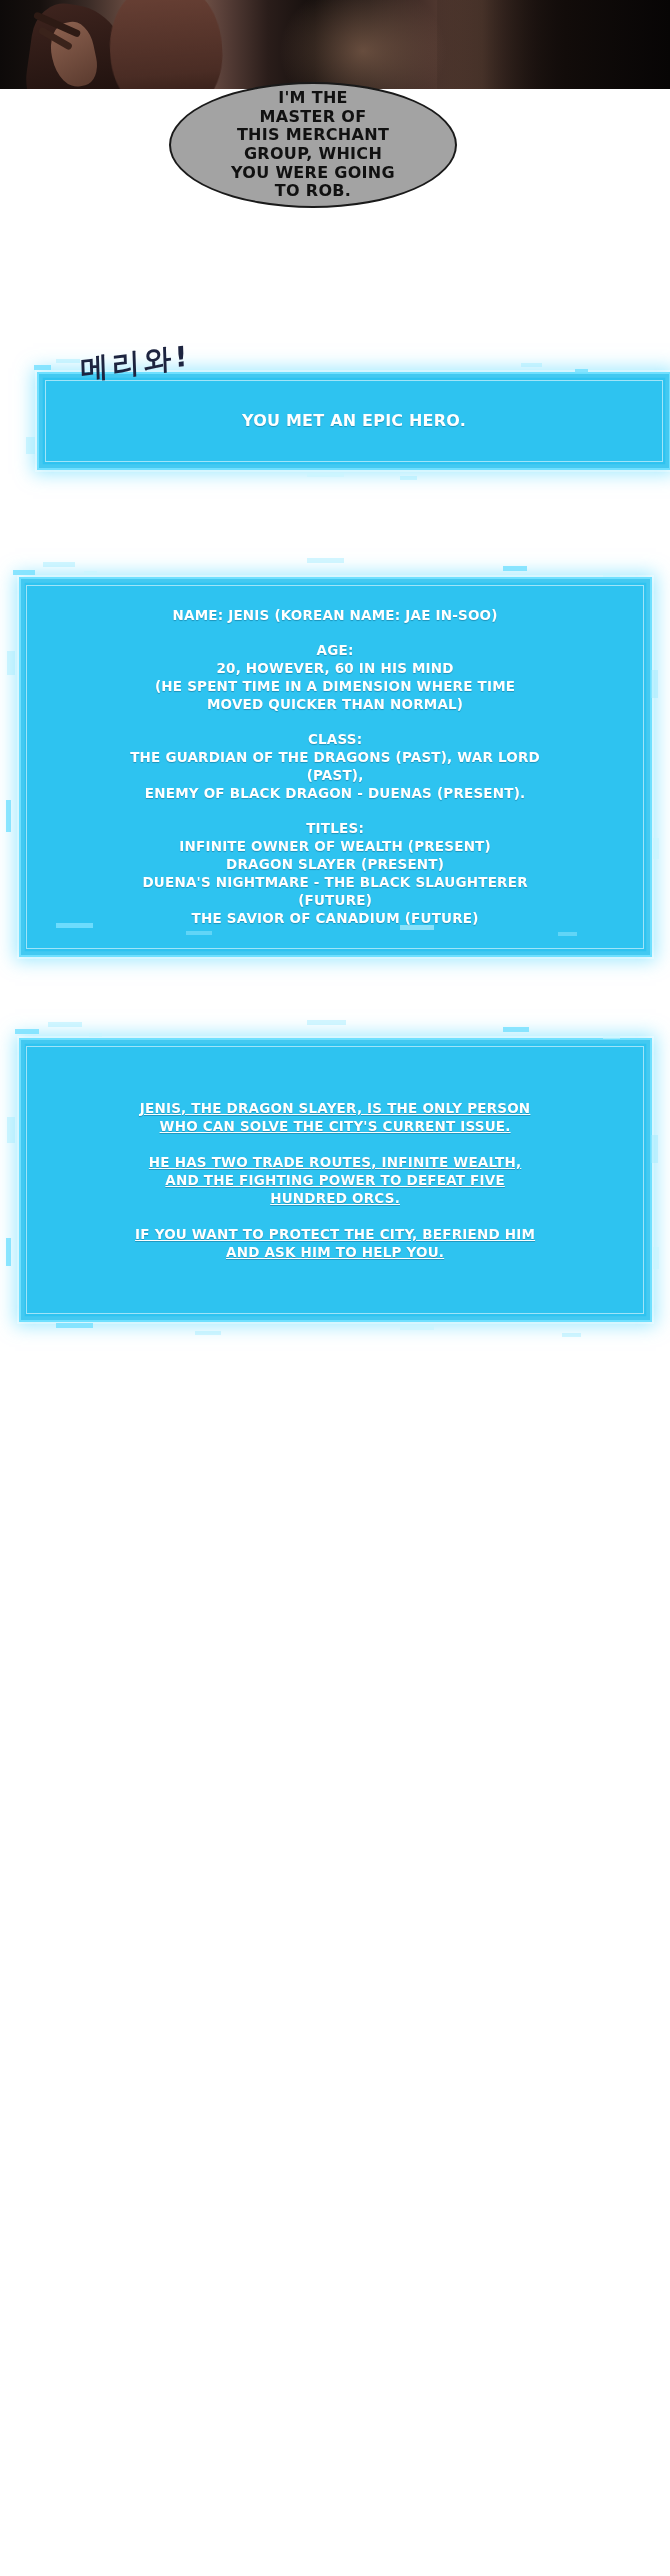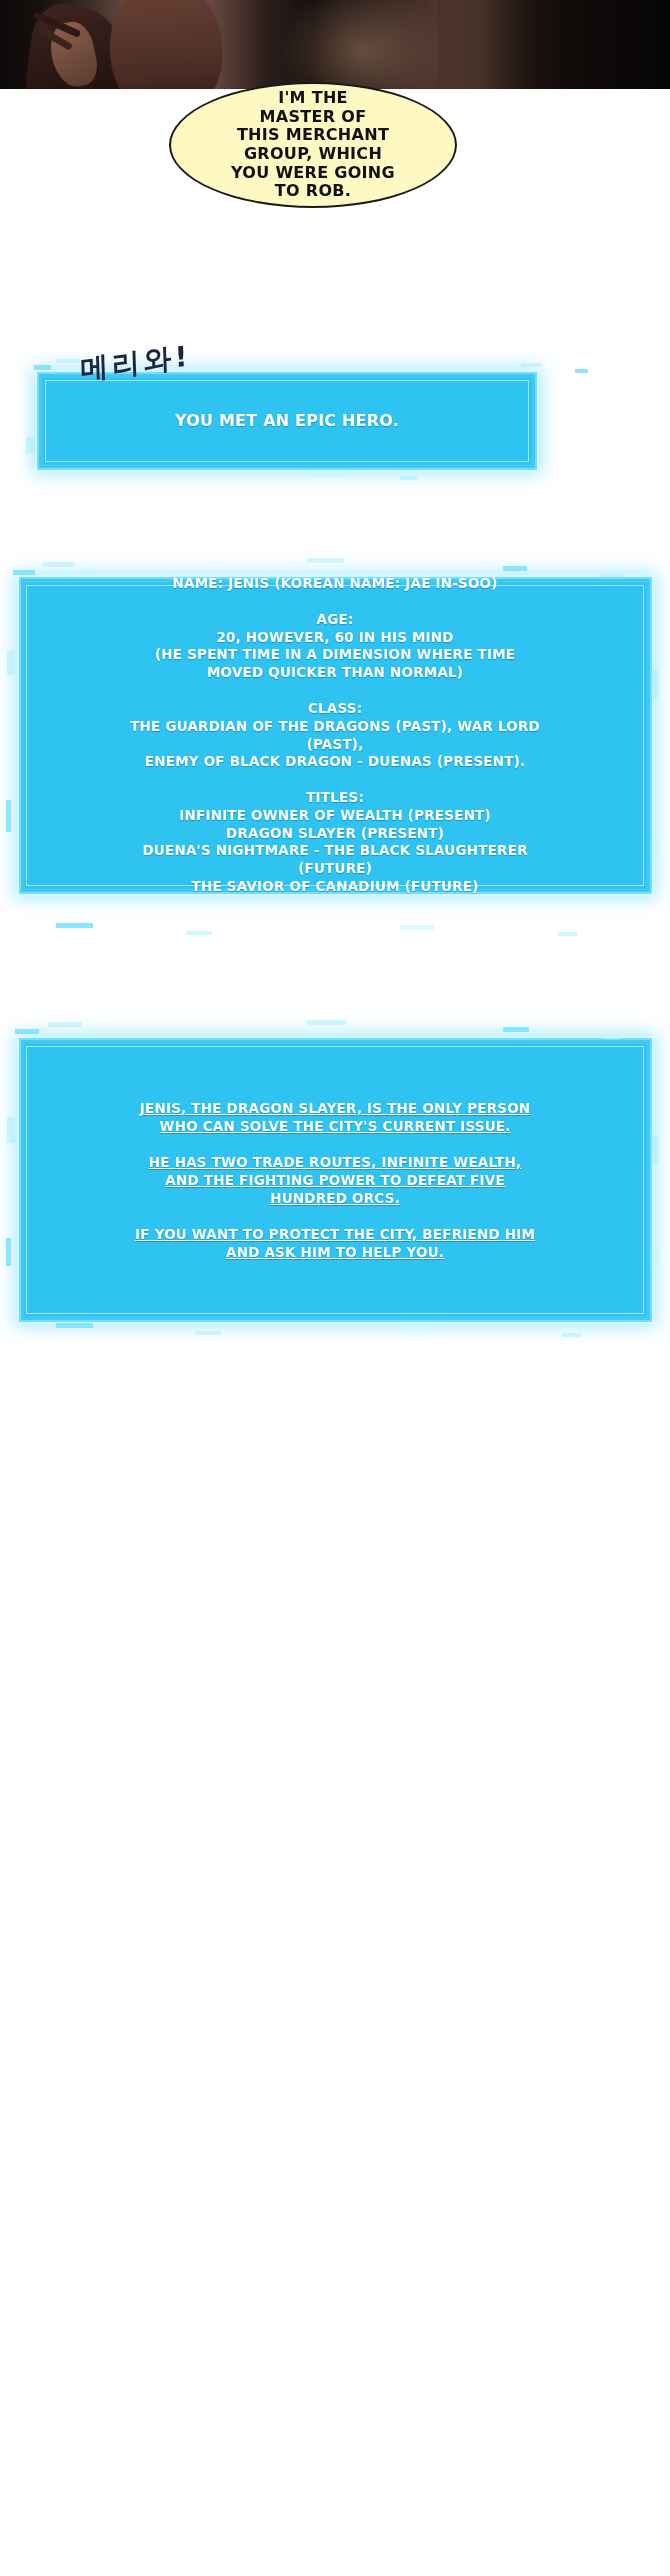--- a/index.html
+++ b/index.html
@@ -113,21 +113,21 @@
     transform: rotate(30deg);
   }
 
   
   .balloon {
     position: absolute;
     left: 169px;
     top: 82px;
     width: 288px;
     height: 126px;
-    background: #fef9c3;
+    background: #a3a3a3;
     border: 2.8px solid #1a1a1a;
     border-radius: 50% / 50%;
     display: flex;
     align-items: center;
     justify-content: center;
     box-sizing: border-box;
     z-index: 5;
   }
   .balloon-text {
     text-align: center;
@@ -183,37 +183,37 @@
     text-align: center;
     white-space: pre-line;
     letter-spacing: 0.2px;
     text-shadow: 0 0.9px 0.9px rgba(0,60,90,0.35);
   }
 
   
   #window-hero {
     left: 37px;
     top: 372px;
-    width: 500px;
+    width: 634px;
     height: 98px;
     display: flex;
     align-items: center;
     justify-content: center;
   }
   #window-hero .sys-text {
     font-size: 16px;
     line-height: 1.3;
   }
 
   
   #window-status {
     left: 18.6px;
     top: 577px;
     width: 633px;
-    height: 317px;
+    height: 380px;
     display: flex;
     align-items: center;
     justify-content: center;
   }
   #window-status .sys-text {
     font-size: 13.5px;
     line-height: 1.32;
     padding: 0 24px;
   }
 

